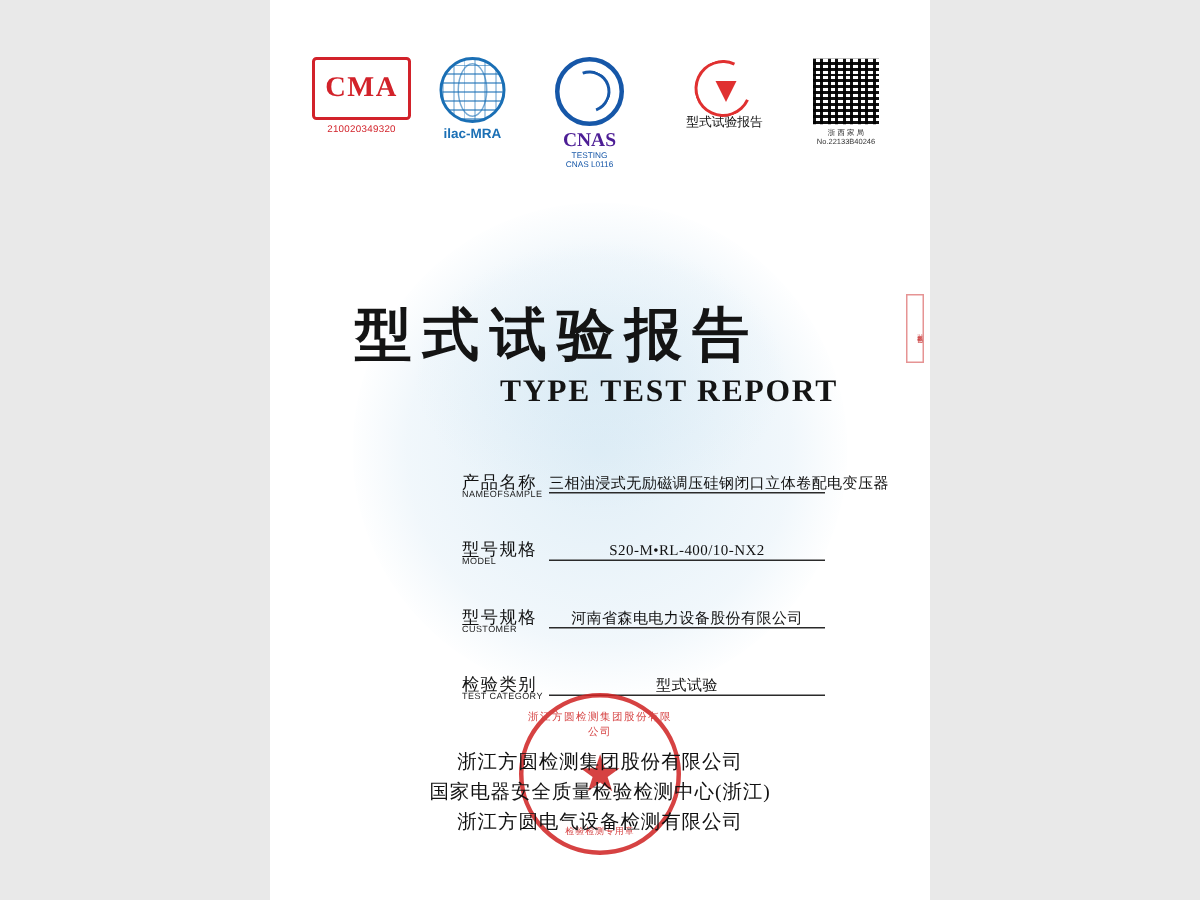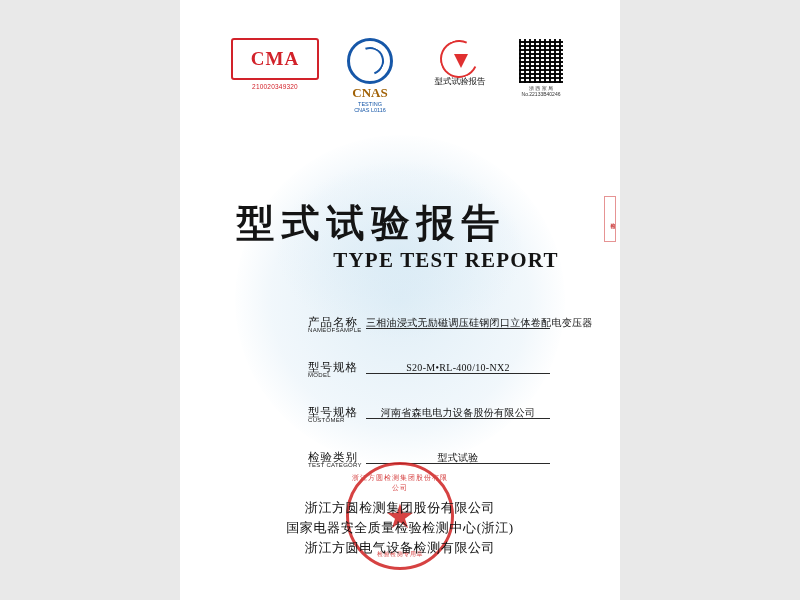--- a/index.html
+++ b/index.html
@@ -63,21 +63,21 @@
     justify-content: center;
     gap: 14px;
   }
   .logo {
     position: relative;
     text-align: center;
   }
 
   
   .cma {
-    width: 88px;
+    width: 66px;
   }
   .cma .mark {
     border: 2px solid #d2222a;
     border-radius: 3px;
     height: 38px;
     display: flex;
     align-items: center;
     justify-content: center;
     color: #d2222a;
     font-weight: bold;
@@ -125,21 +125,21 @@
   }
   .cnas .ring:before {
     content:"";
     position:absolute; left: 6px; top: 6px; right: 6px; bottom: 6px;
     border-radius: 50%;
     border: 2px solid #1657a8;
     border-left-color: transparent;
     border-bottom-color: transparent;
     transform: rotate(25deg);
   }
-  .cnas .cn { font-size: 13px; font-weight: bold; color:#a16207; font-family:"Liberation Serif", serif; margin-top:1px;}
+  .cnas .cn { font-size: 13px; font-weight: bold; color:#4c1d95; font-family:"Liberation Serif", serif; margin-top:1px;}
   .cnas .sub1 { font-size: 5.5px; color:#1657a8; }
   .cnas .sub2 { font-size: 5.5px; color:#1657a8; }
 
   
   .fy { width: 78px; }
   .fy .swirl {
     width: 48px; height: 40px; margin: 0 auto;
     position: relative;
   }
   .fy .swirl:before {
@@ -315,20 +315,24 @@
     <div class="watermark"></div>
     <div class="watermark2"></div>
 
     <div class="logo-row">
 
       <div class="logo cma">
         <div class="mark">CMA</div>
         <div class="code">210020349320</div>
       </div>
 
+      <div class="logo ilac">
+        <div class="globe"></div>
+        <div class="ltext">ilac-MRA</div>
+      </div>
 
       <div class="logo cnas">
         <div class="ring"></div>
         <div class="cn">CNAS</div>
         <div class="sub1">TESTING</div>
         <div class="sub2">CNAS L0116</div>
       </div>
 
       <div class="logo fy">
         <div class="swirl"></div>

